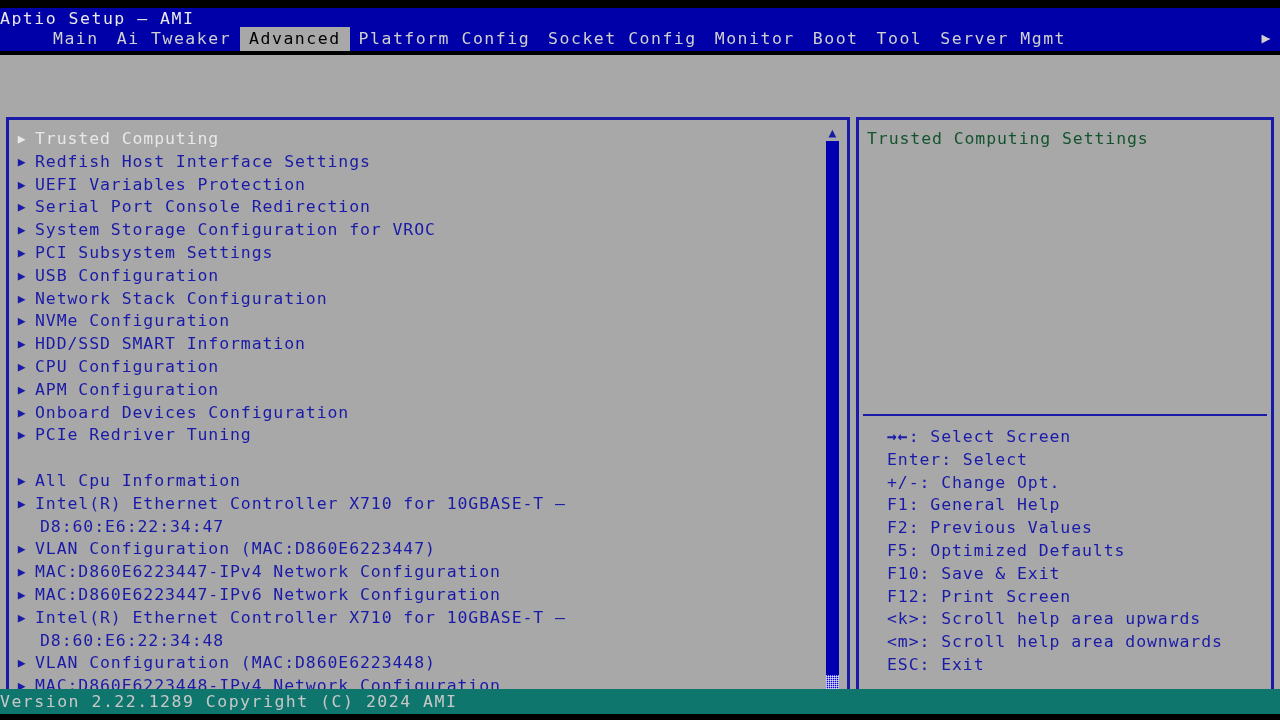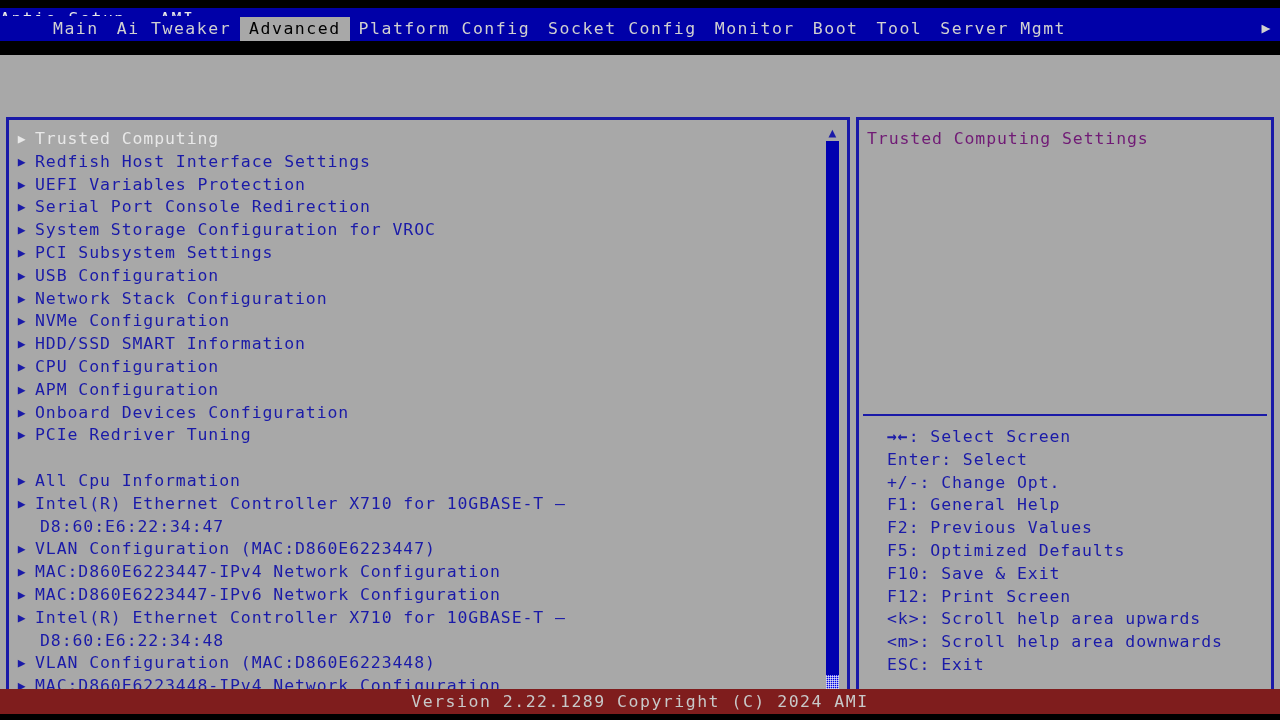--- a/index.html
+++ b/index.html
@@ -35,21 +35,21 @@
     color: #e8e8e8;
     text-align: left;
     letter-spacing: 1.5px;
     line-height: 22px;
     white-space: pre;
   }
 
   
   #menu-bar {
     position: absolute;
-    left: 0; top: 16px;
+    left: 0; top: 26px;
     width: 1280px; height: 25px;
     background: #0000a8;
     display: flex;
     align-items: center;
     white-space: pre;
     letter-spacing: 1.5px;
   }
   #menu-bar .spacer-left { width: 44px; flex: 0 0 auto; }
   .menu-tab {
     color: #d0d0d0;
@@ -158,21 +158,21 @@
     left: 856px; top: 62px;
     width: 418px; height: 616px;
     border: 3px solid #1a1aa8;
     background: #a8a8a8;
     overflow: hidden;
   }
   #help-desc {
     position: absolute;
     left: 8px; top: 8px;
     right: 8px;
-    color: #701a75;
+    color: #14532d;
     letter-spacing: 0.9px;
     line-height: 22.8px;
     white-space: pre-wrap;
   }
   #help-divider {
     position: absolute;
     left: 4px; top: 294px;
     width: 404px; height: 2px;
     background: #1a1aa8;
   }
@@ -189,23 +189,22 @@
     white-space: pre;
     margin-left: 20px;
   }
   .key-glyph { font-weight: bold; }
 
   
   #footer-bar {
     position: absolute;
     left: 0; top: 689px;
     width: 1280px; height: 25px;
-    background: #7f1d1d;
+    background: #0f766e;
     color: #c8c8c8;
-    text-align: center;
     line-height: 25px;
     letter-spacing: 1.5px;
     white-space: pre;
   }
   #bottom-strip {
     position: absolute;
     left: 0; top: 714px;
     width: 1280px; height: 6px;
     background: #000000;
   }

